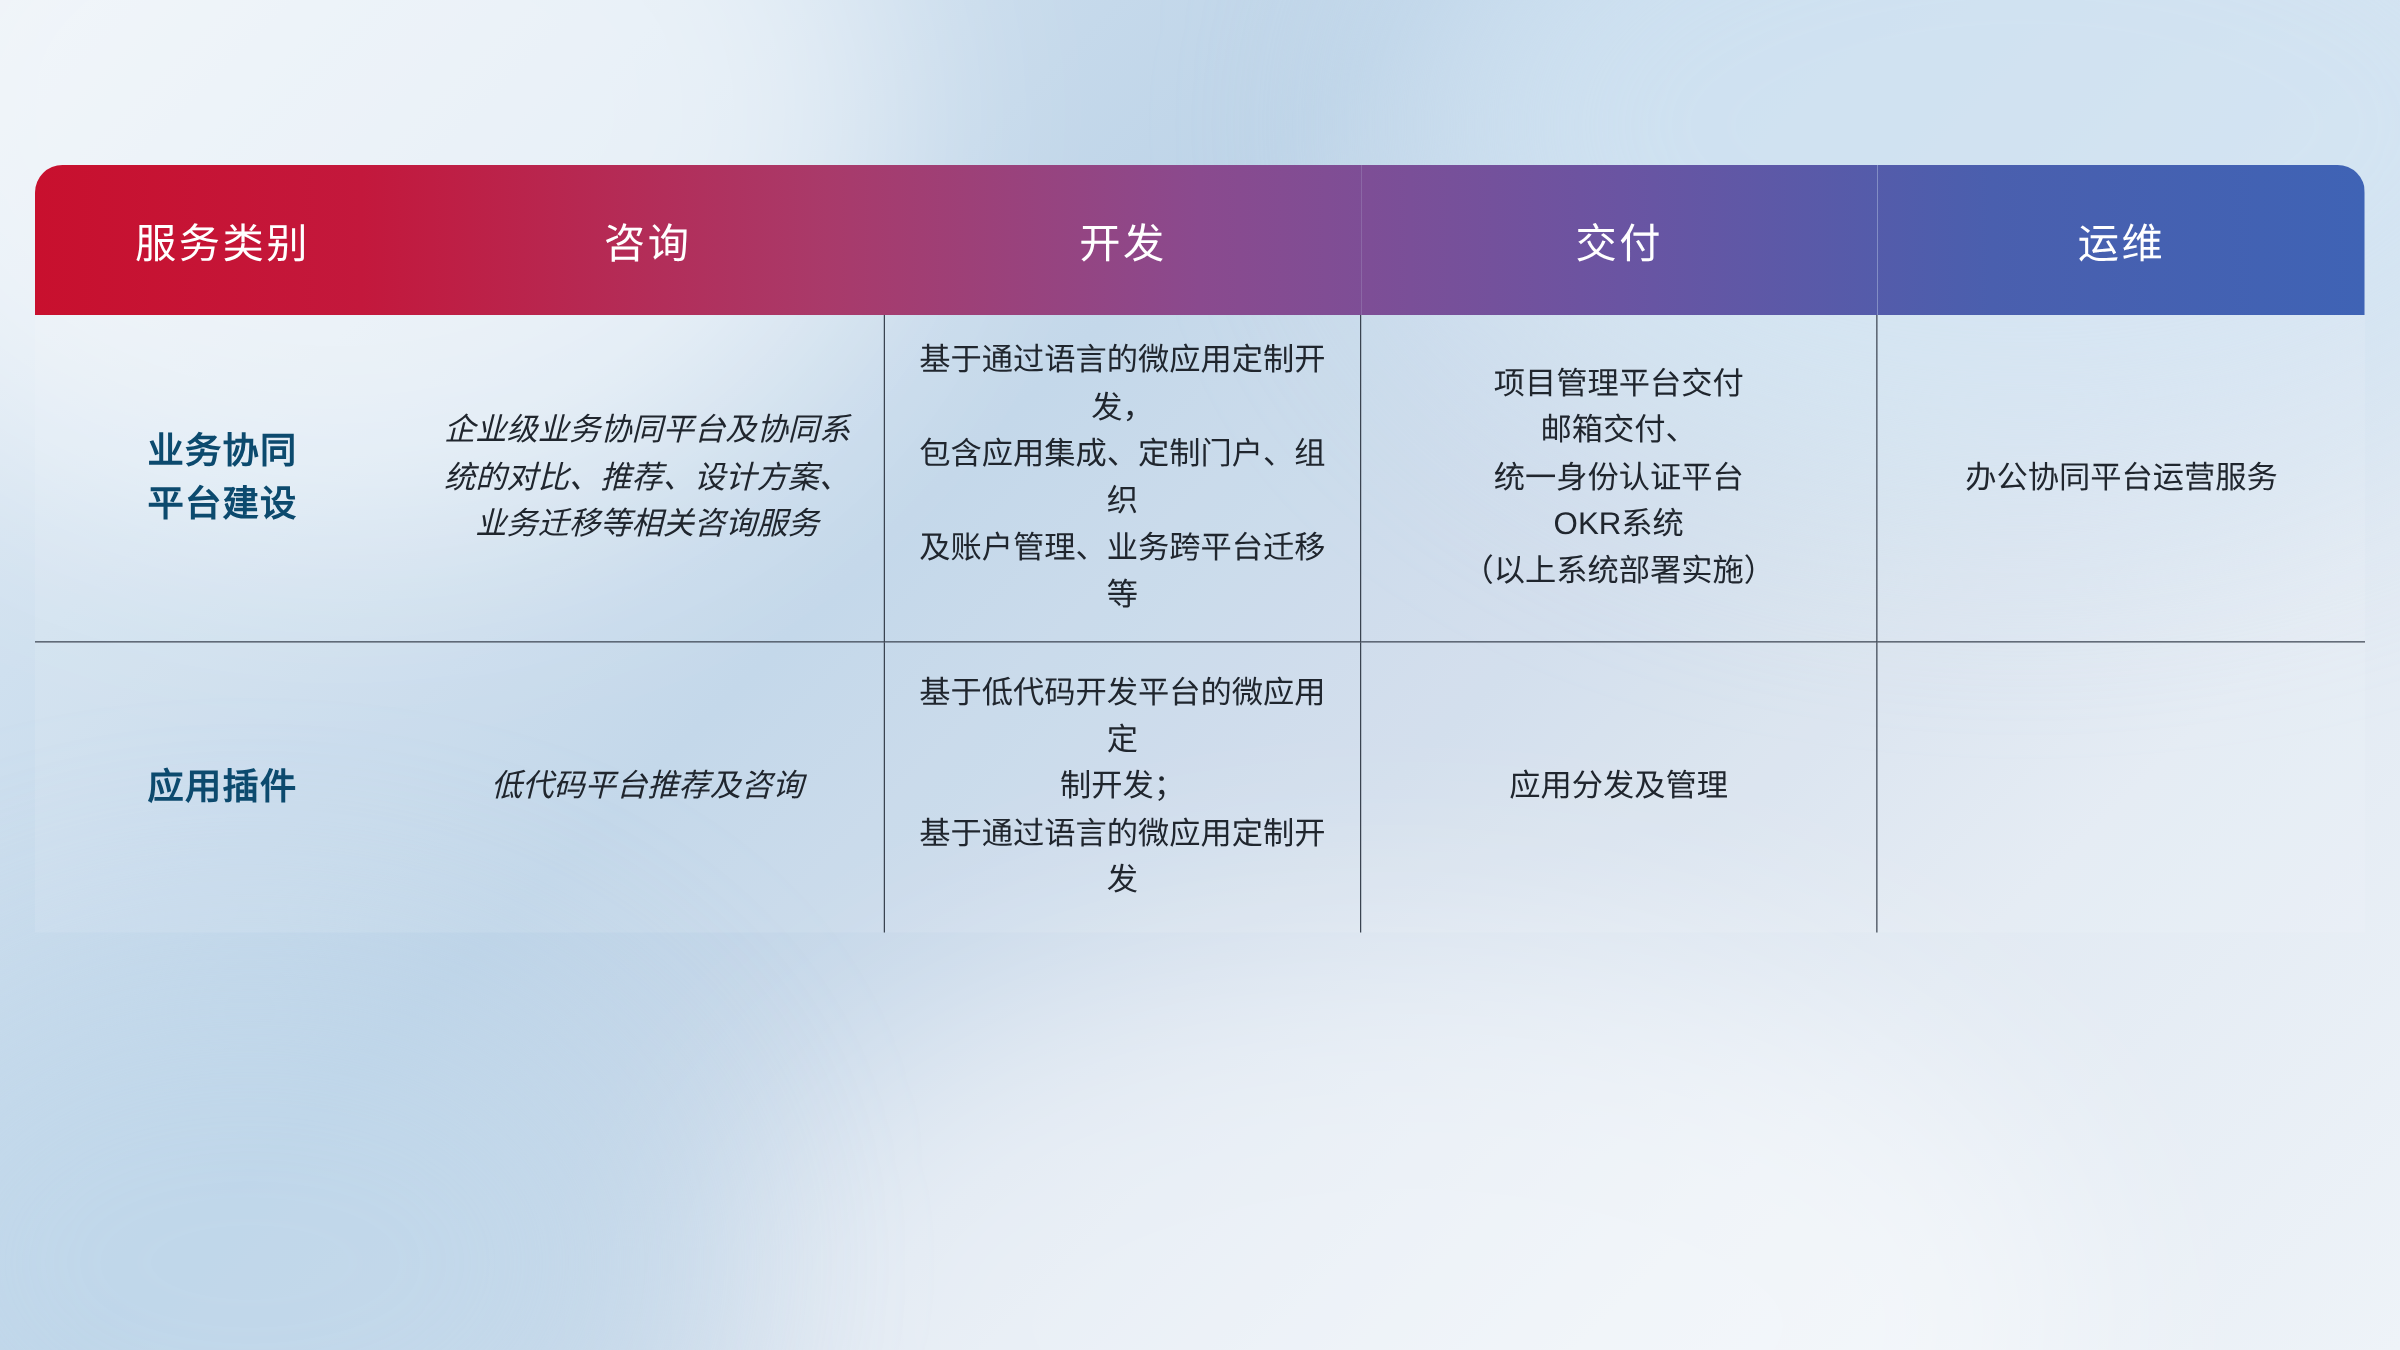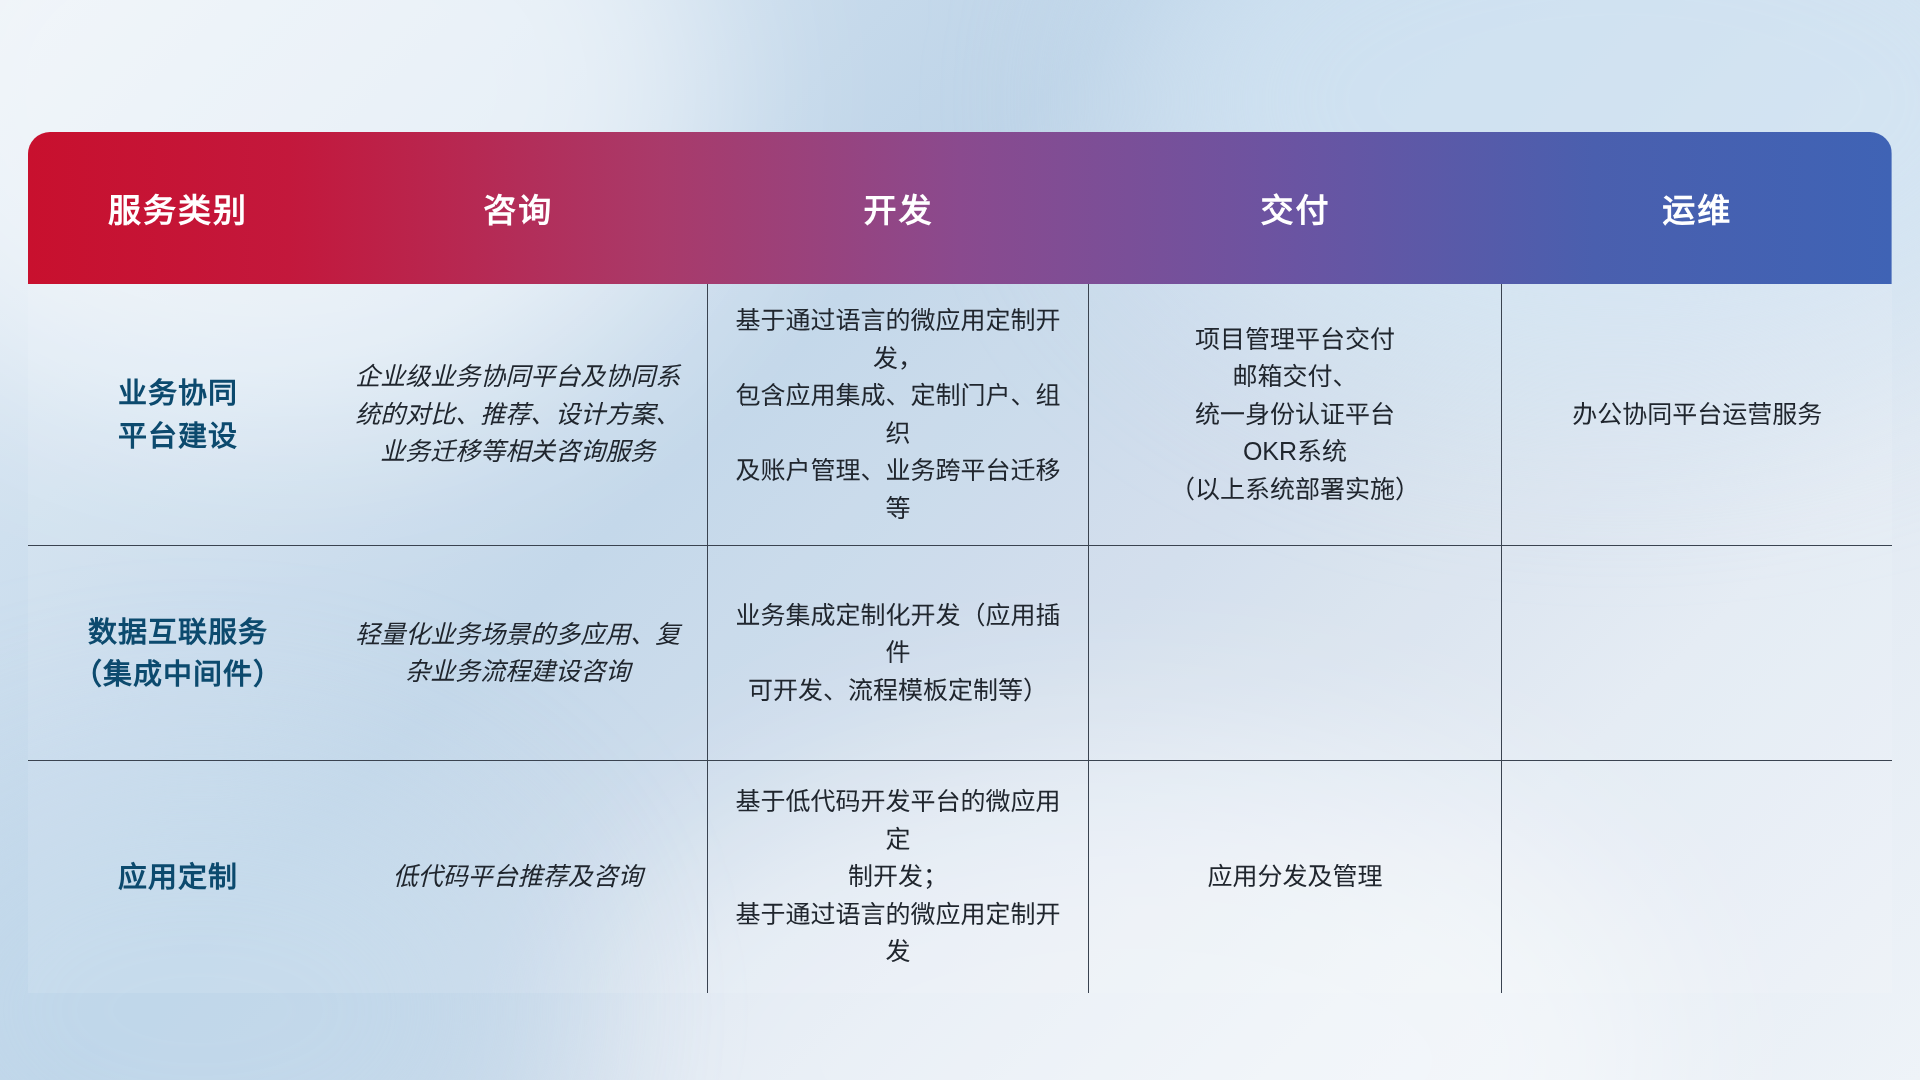--- a/index.html
+++ b/index.html
@@ -36,27 +36,27 @@
 
   .svc-table {
     width: 100%;
     border-collapse: separate;
     border-spacing: 0;
     table-layout: fixed;
   }
 
   
   thead th {
-    padding: 16px;
+    padding: 0;
     height: 120px;
     vertical-align: middle;
     text-align: center;
     color: #ffffff;
     font-size: 33px;
-    font-weight: bold;
+    font-weight: normal;
     letter-spacing: 2px;
     position: relative;
   }
   .head-row {
     background: linear-gradient(90deg, #c8102e 0%, #c3183c 14%, #a93a6a 34%, #8a4a8e 50%, #6a54a2 68%, #4a5fae 84%, #3f63b5 100%);
   }
   .head-row th:first-child {
     border-top-left-radius: 22px;
   }
   .head-row th:last-child {
@@ -156,43 +156,23 @@
             <span class="cell-text">项目管理平台交付
 邮箱交付、
 统一身份认证平台
 OKR系统
 （以上系统部署实施）</span>
           </td>
         <td>
             <span class="cell-text">办公协同平台运营服务</span>
           </td>
       </tr>
-      <tr class="row1">
-        <td class="cat">
-            <span class="cell-text">数据互联服务
-（集成中间件）</span>
-          </td>
-        <td class="consult">
-            <span class="cell-text">轻量化业务场景的多应用、复
-杂业务流程建设咨询</span>
-          </td>
-        <td>
-            <span class="cell-text">业务集成定制化开发（应用插件
-可开发、流程模板定制等）</span>
-          </td>
-        <td class="empty">
-            <span class="cell-text"></span>
-          </td>
-        <td class="empty">
-            <span class="cell-text"></span>
-          </td>
-      </tr>
       <tr class="row2">
         <td class="cat">
-            <span class="cell-text">应用定制</span>
+            <span class="cell-text">应用插件</span>
           </td>
         <td class="consult">
             <span class="cell-text">低代码平台推荐及咨询</span>
           </td>
         <td>
             <span class="cell-text">基于低代码开发平台的微应用定
 制开发；
 基于通过语言的微应用定制开发</span>
           </td>
         <td>

